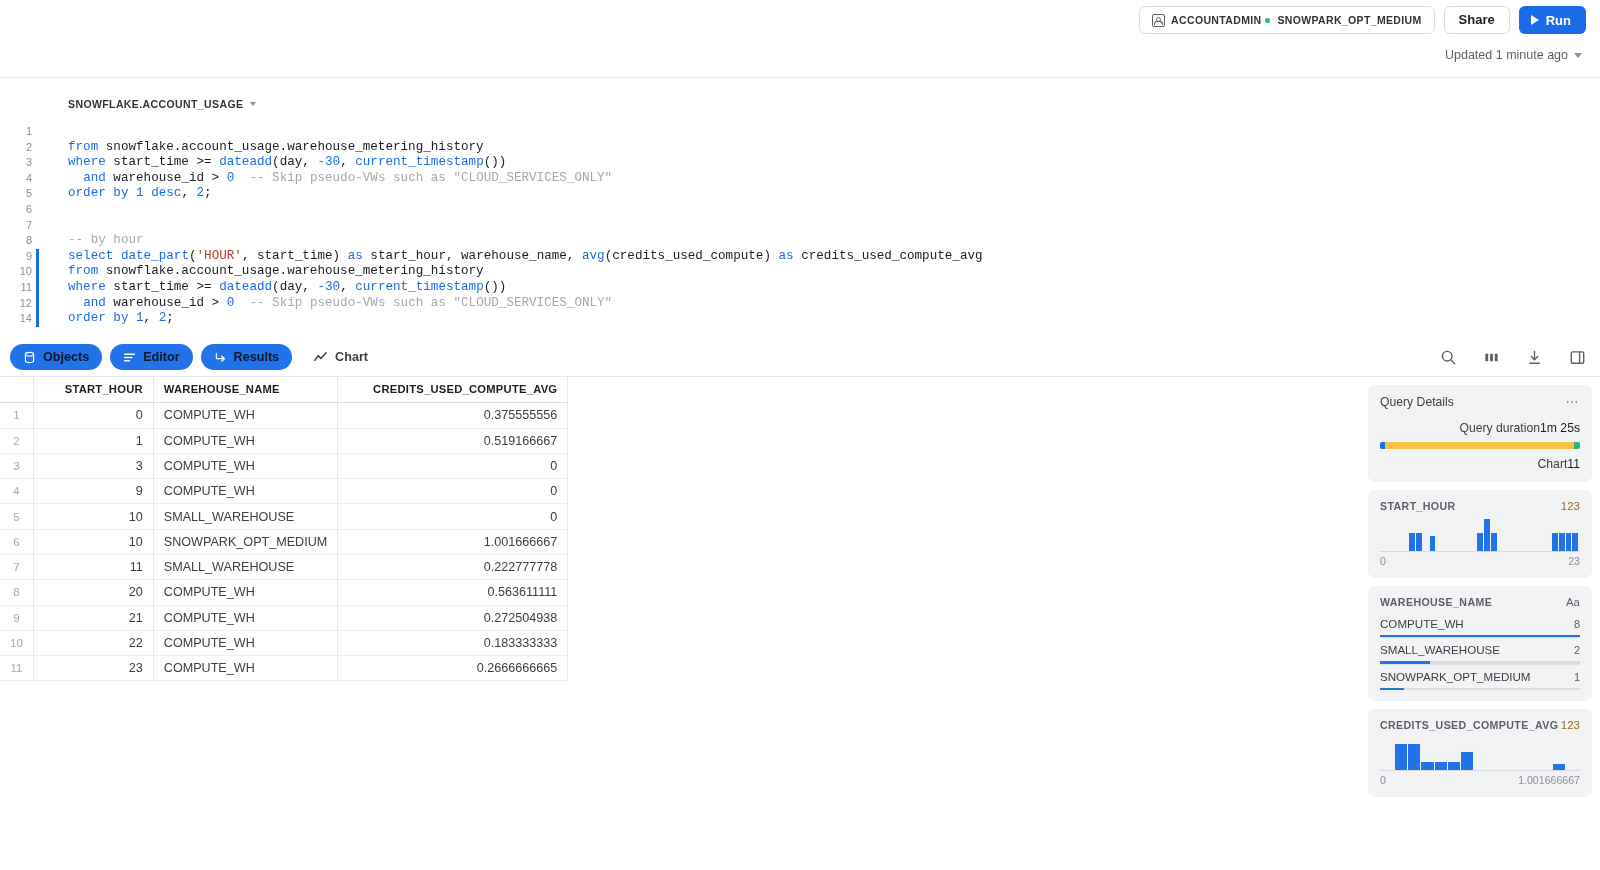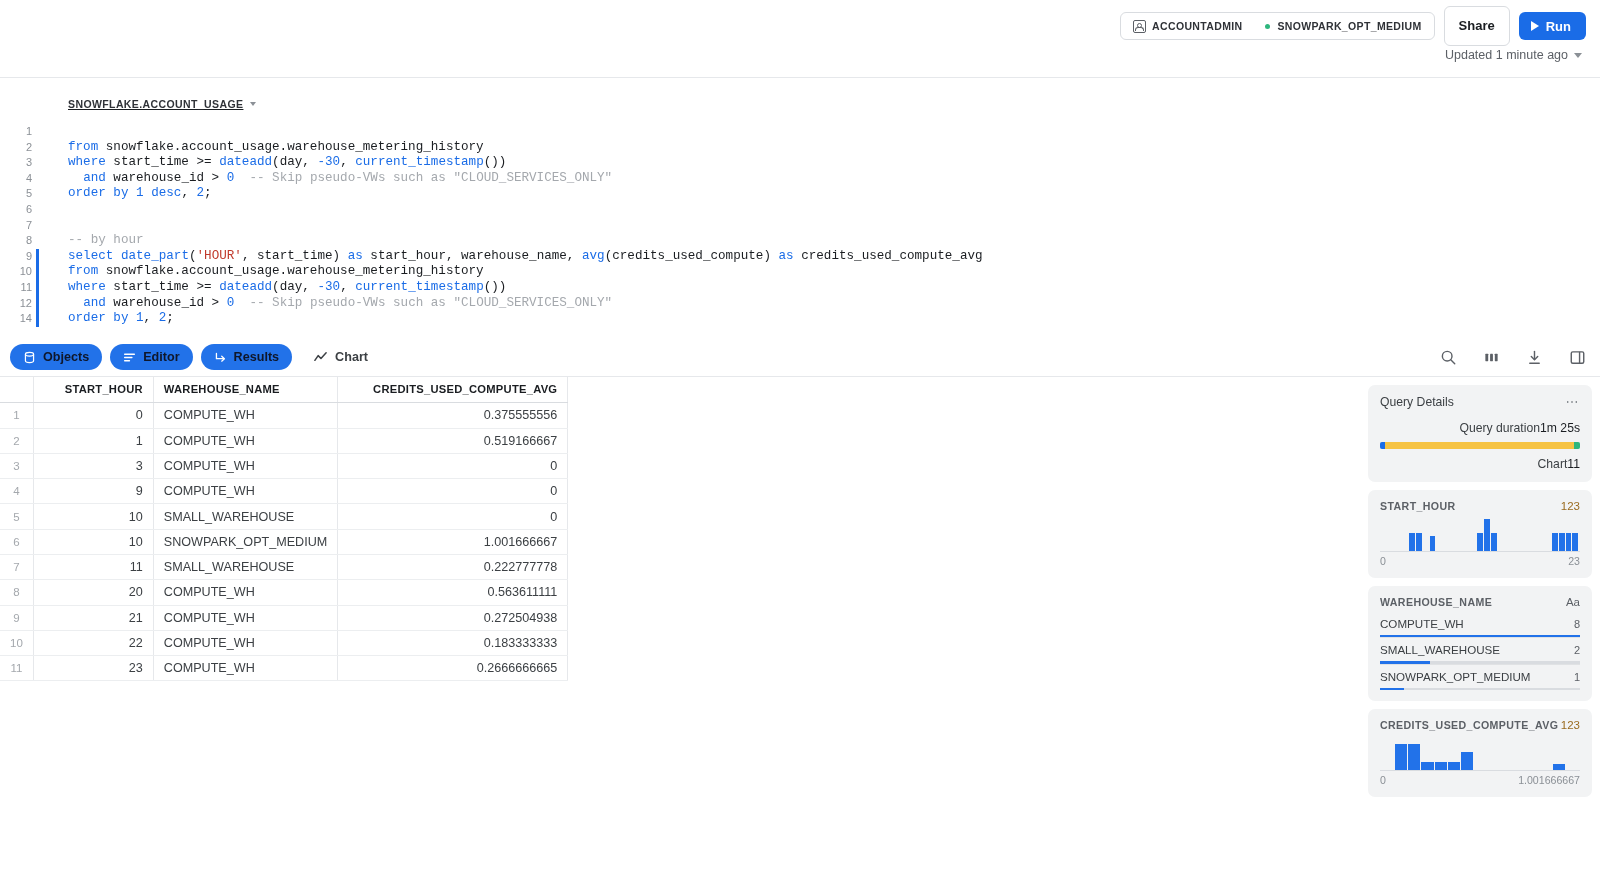--- a/index.html
+++ b/index.html
@@ -22,21 +22,21 @@
     position: absolute;
     right: 14px;
     top: 6px;
     display: flex;
     align-items: center;
     gap: 9px;
   }
   .context-pill {
     display: flex;
     align-items: center;
-    gap: 23px;
+    gap: 4px;
     height: 28px;
     padding: 0 12px;
     border: 1px solid #d9dce0;
     border-radius: 6px;
     background: #fff;
     font-size: 10.5px;
     letter-spacing: .35px;
     color: #2f3237;
     font-weight: 600;
   }
@@ -61,21 +61,21 @@
     border-bottom: none;
     border-radius: 3px 3px 0 0;
     left: 1.2px; bottom: 1px;
   }
   .wh-dot {
     width: 5px; height: 5px; border-radius: 50%;
     background: #2eb67d; flex: 0 0 auto;
   }
   .ctx-wh { display: flex; align-items: center; gap: 7px; }
   .btn-share {
-    height: 40px;
+    height: 28px;
     padding: 0 14px;
     border: 1px solid #d9dce0;
     border-radius: 6px;
     background: #fff;
     font-size: 13px;
     font-weight: 600;
     color: #1a1d21;
     cursor: pointer;
     line-height: 26px;
   }
@@ -118,21 +118,20 @@
     border-top: 5px solid #8b9096;
   }
 
   
   .schema-row {
     height: 36px;
     display: flex;
     align-items: center;
     padding-left: 68px;
     padding-top: 16px;
-    text-decoration: underline;
   }
   .schema-pill {
     display: flex; align-items: center; gap: 7px;
     font-size: 10.5px;
     letter-spacing: .4px;
     color: #2f3237;
     font-weight: 600;
     cursor: pointer;
   }
   .caret-sm {

